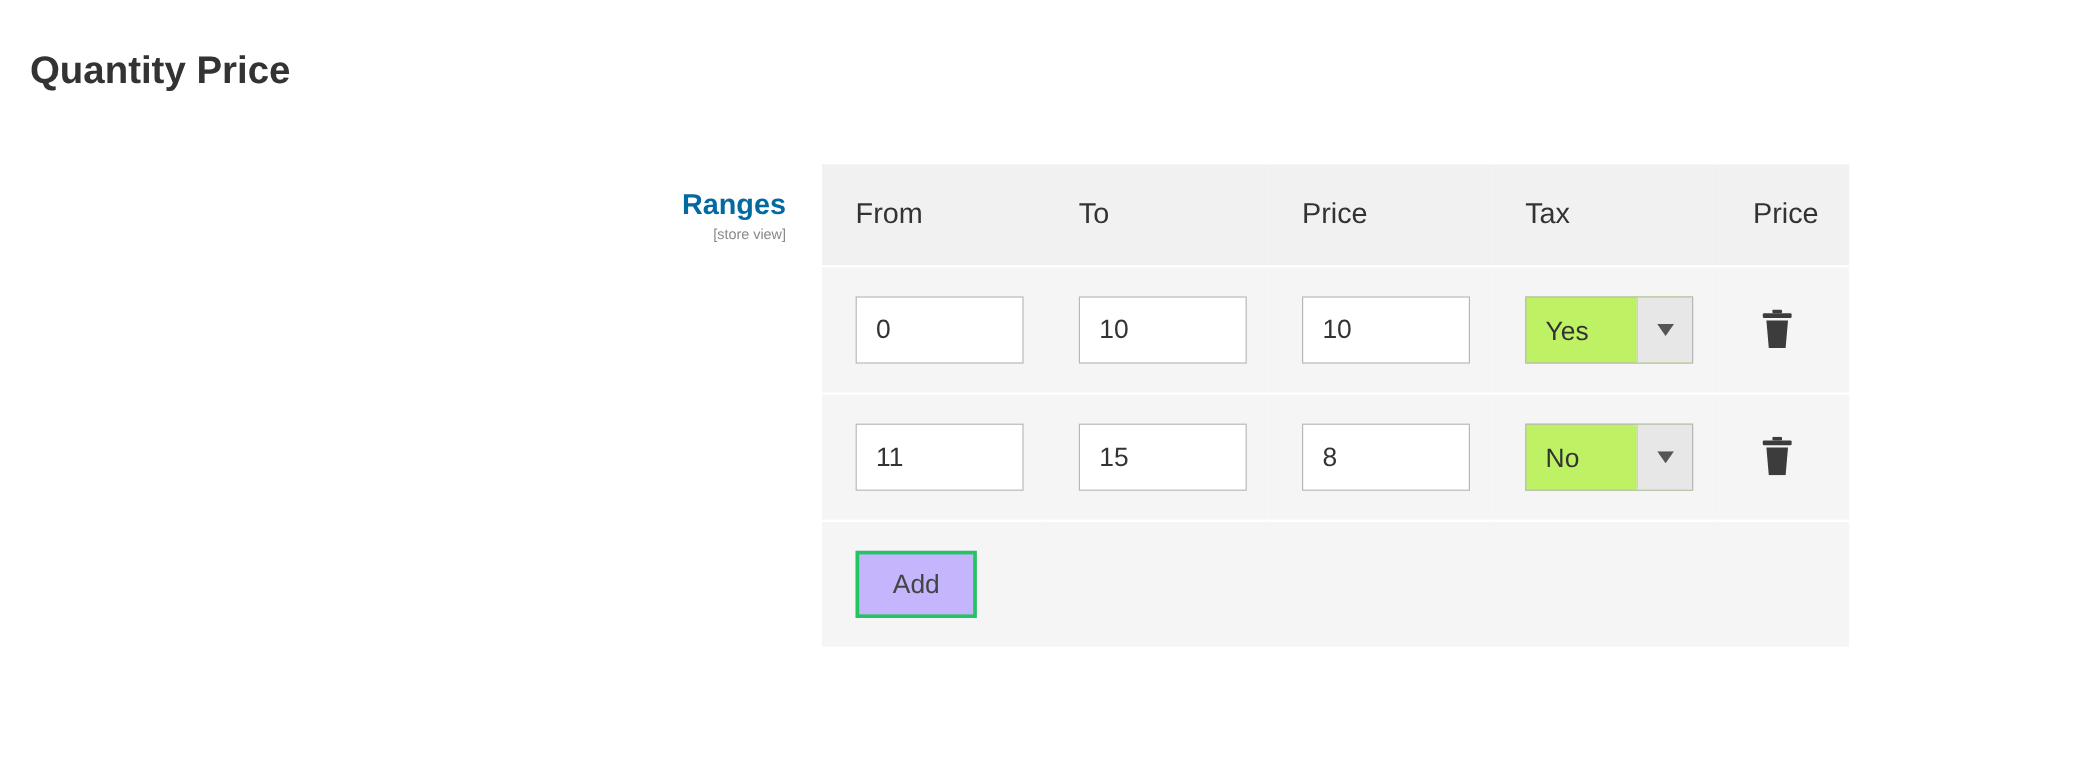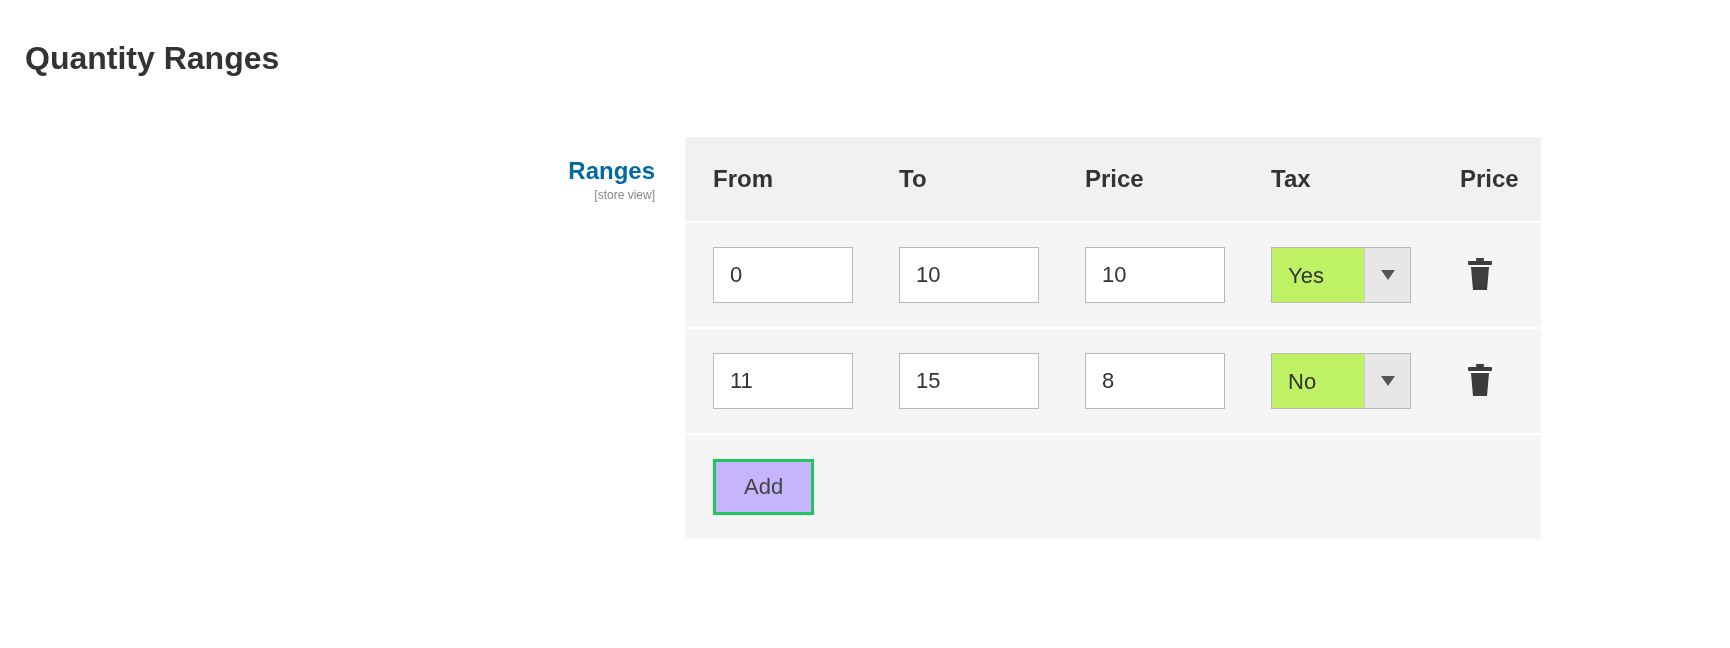--- a/index.html
+++ b/index.html
@@ -44,21 +44,21 @@
   }
   .ranges-table {
     width:100%;
     border-collapse:separate;
     border-spacing:0;
   }
   .ranges-table thead th {
     background:#f1f1f1;
     text-align:left;
     font-size:24px;
-    font-weight:700;
+    font-weight:400;
     color:#333;
     padding:28px 18px 28px 28px;
     border-bottom:2px solid #fff;
   }
   .ranges-table tbody td {
     background:#f5f5f5;
     padding:24px 18px 24px 28px;
     border-bottom:2px solid #fff;
     vertical-align:middle;
   }
@@ -131,21 +131,21 @@
   .col-from   { width:180px; }
   .col-to     { width:180px; }
   .col-price  { width:180px; }
   .col-tax    { width:196px;margin-top:48px; }
   .col-action { width:120px; text-align:center;}
   .ranges-table thead th.col-action { text-align:left; }
 </style>
 </head>
 <body>
 
-<h1 class="section-title">Quantity Ranges</h1>
+<h1 class="section-title">Quantity Price</h1>
 
 <div class="config-row">
   <div class="label-col">
     <div class="label-main">Ranges</div>
     <div class="label-scope">[store view]</div>
   </div>
 
   <div class="table-col">
     <table class="ranges-table">
       <colgroup>

